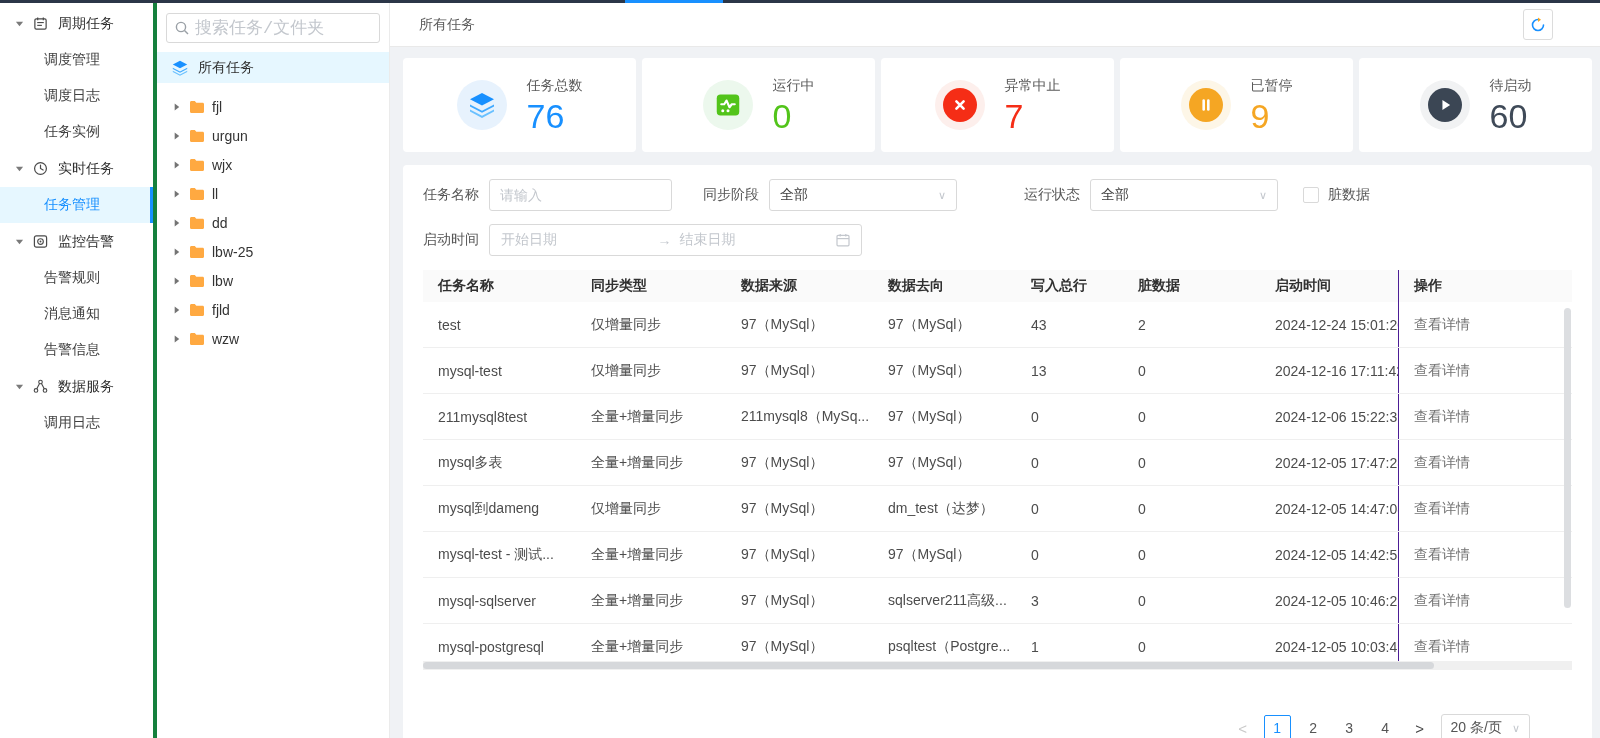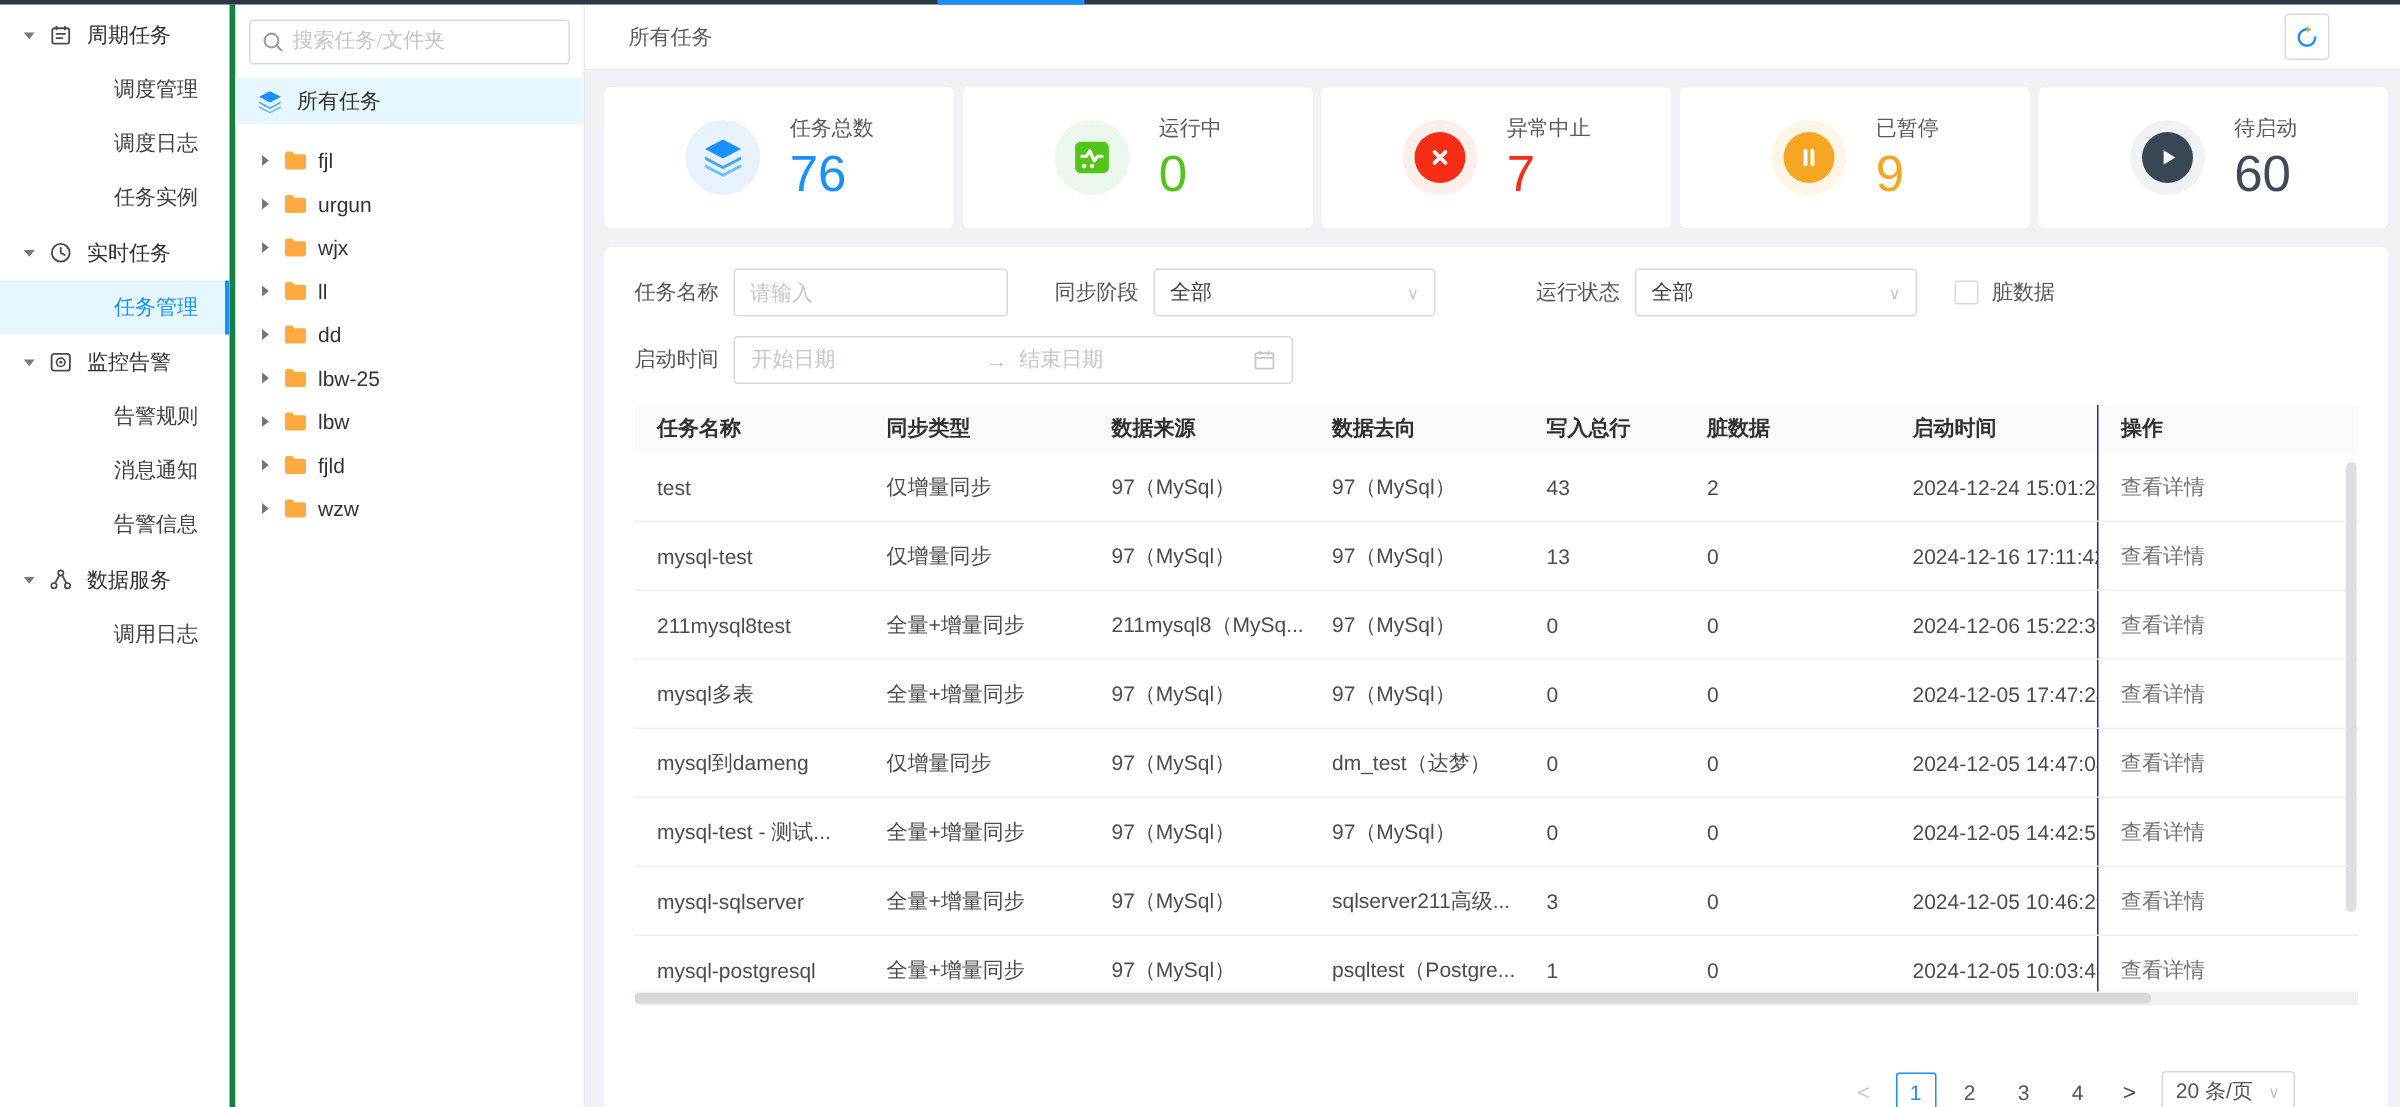--- a/index.html
+++ b/index.html
@@ -10,28 +10,28 @@
   .topbar { position:relative; height:3px; background:#2b3648; }
   .topbar .accent { position:absolute; left:625px; top:0; width:98px; height:3px; background:#1890ff; }
 
   .app { display:flex; height:735px; }
 
   
   .sidebar { width:157px; background:#fff; border-right:4px solid #15803d; padding-top:2px; flex:none; }
   .menu-group { height:37px; display:flex; align-items:center; padding-left:15px; cursor:pointer; color:#2f2f2f; }
   .menu-group .caret { width:9px; height:9px; margin-right:9px; display:flex; align-items:center; color:#7a7a7a; }
   .menu-group .gicon { width:16px; height:16px; margin-right:9px; color:#4a4a4a; display:flex; align-items:center; }
-  .menu-child { height:36px; display:flex; align-items:center; padding-left:76px; cursor:pointer; color:#404040; position:relative; }
+  .menu-child { height:36px; display:flex; align-items:center; padding-left:44px; cursor:pointer; color:#404040; position:relative; }
   .menu-child.selected { background:#e6f7ff; color:#1890ff; }
   .menu-child.selected::after { content:""; position:absolute; right:0; top:0; width:3px; height:100%; background:#1890ff; }
 
   
   .treepanel { width:233px; background:#fff; border-right:1px solid #ebebeb; padding-top:10px; flex:none; }
   .search-box { margin:0 9px; height:30px; border:1px solid #d9d9d9; border-radius:3px; display:flex; align-items:center; padding:0 8px; gap:6px; background:#fff; }
-  .search-box input { border:none; outline:none; flex:1; font-size:14px; color:#a16207; font-family:Liberation Serif, serif; min-width:0; }
+  .search-box input { border:none; outline:none; flex:1; font-size:17px; color:#a16207; font-family:Liberation Mono, monospace; min-width:0; }
   .search-box input::placeholder { color:#c3c7cd; }
   .tree-root { margin-top:9px; height:31px; background:#e6f7ff; display:flex; align-items:center; padding-left:14px; gap:9px; color:#303030; cursor:pointer; }
   .tree-items { padding-top:9px; }
   .tree-item { height:29px; display:flex; align-items:center; padding-left:15px; gap:7px; color:#333; cursor:pointer; }
   .tree-item .tcaret { color:#747474; width:10px; display:flex; }
 
   
   .main { flex:1; display:flex; flex-direction:column; min-width:0; }
   .main-header { height:44px; background:#fff; border-bottom:1px solid #e9e9e9; display:flex; align-items:center; justify-content:space-between; padding:0 47px 0 29px; flex:none; }
   .main-title { color:#5c5c5c; }

